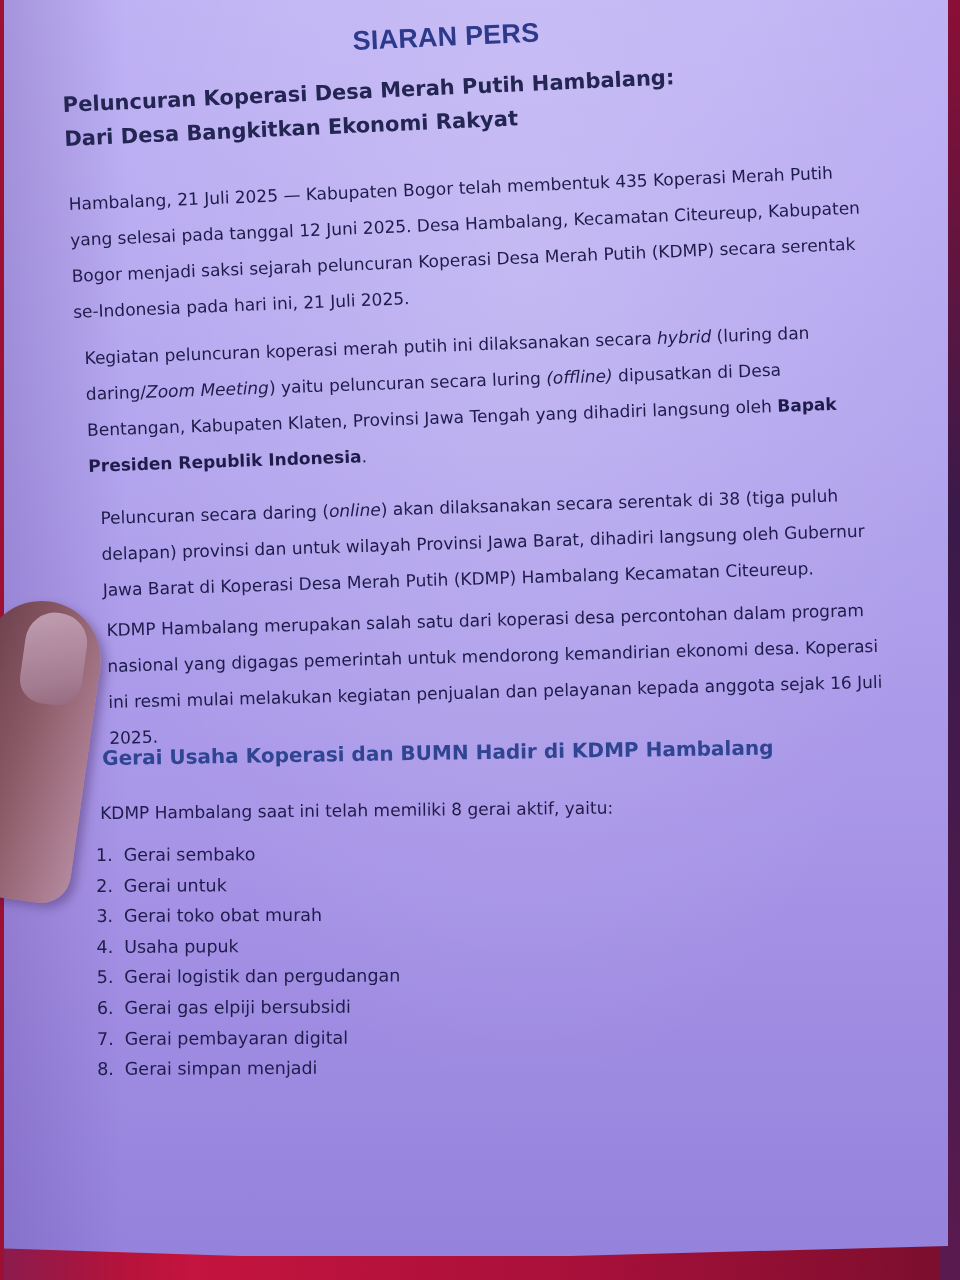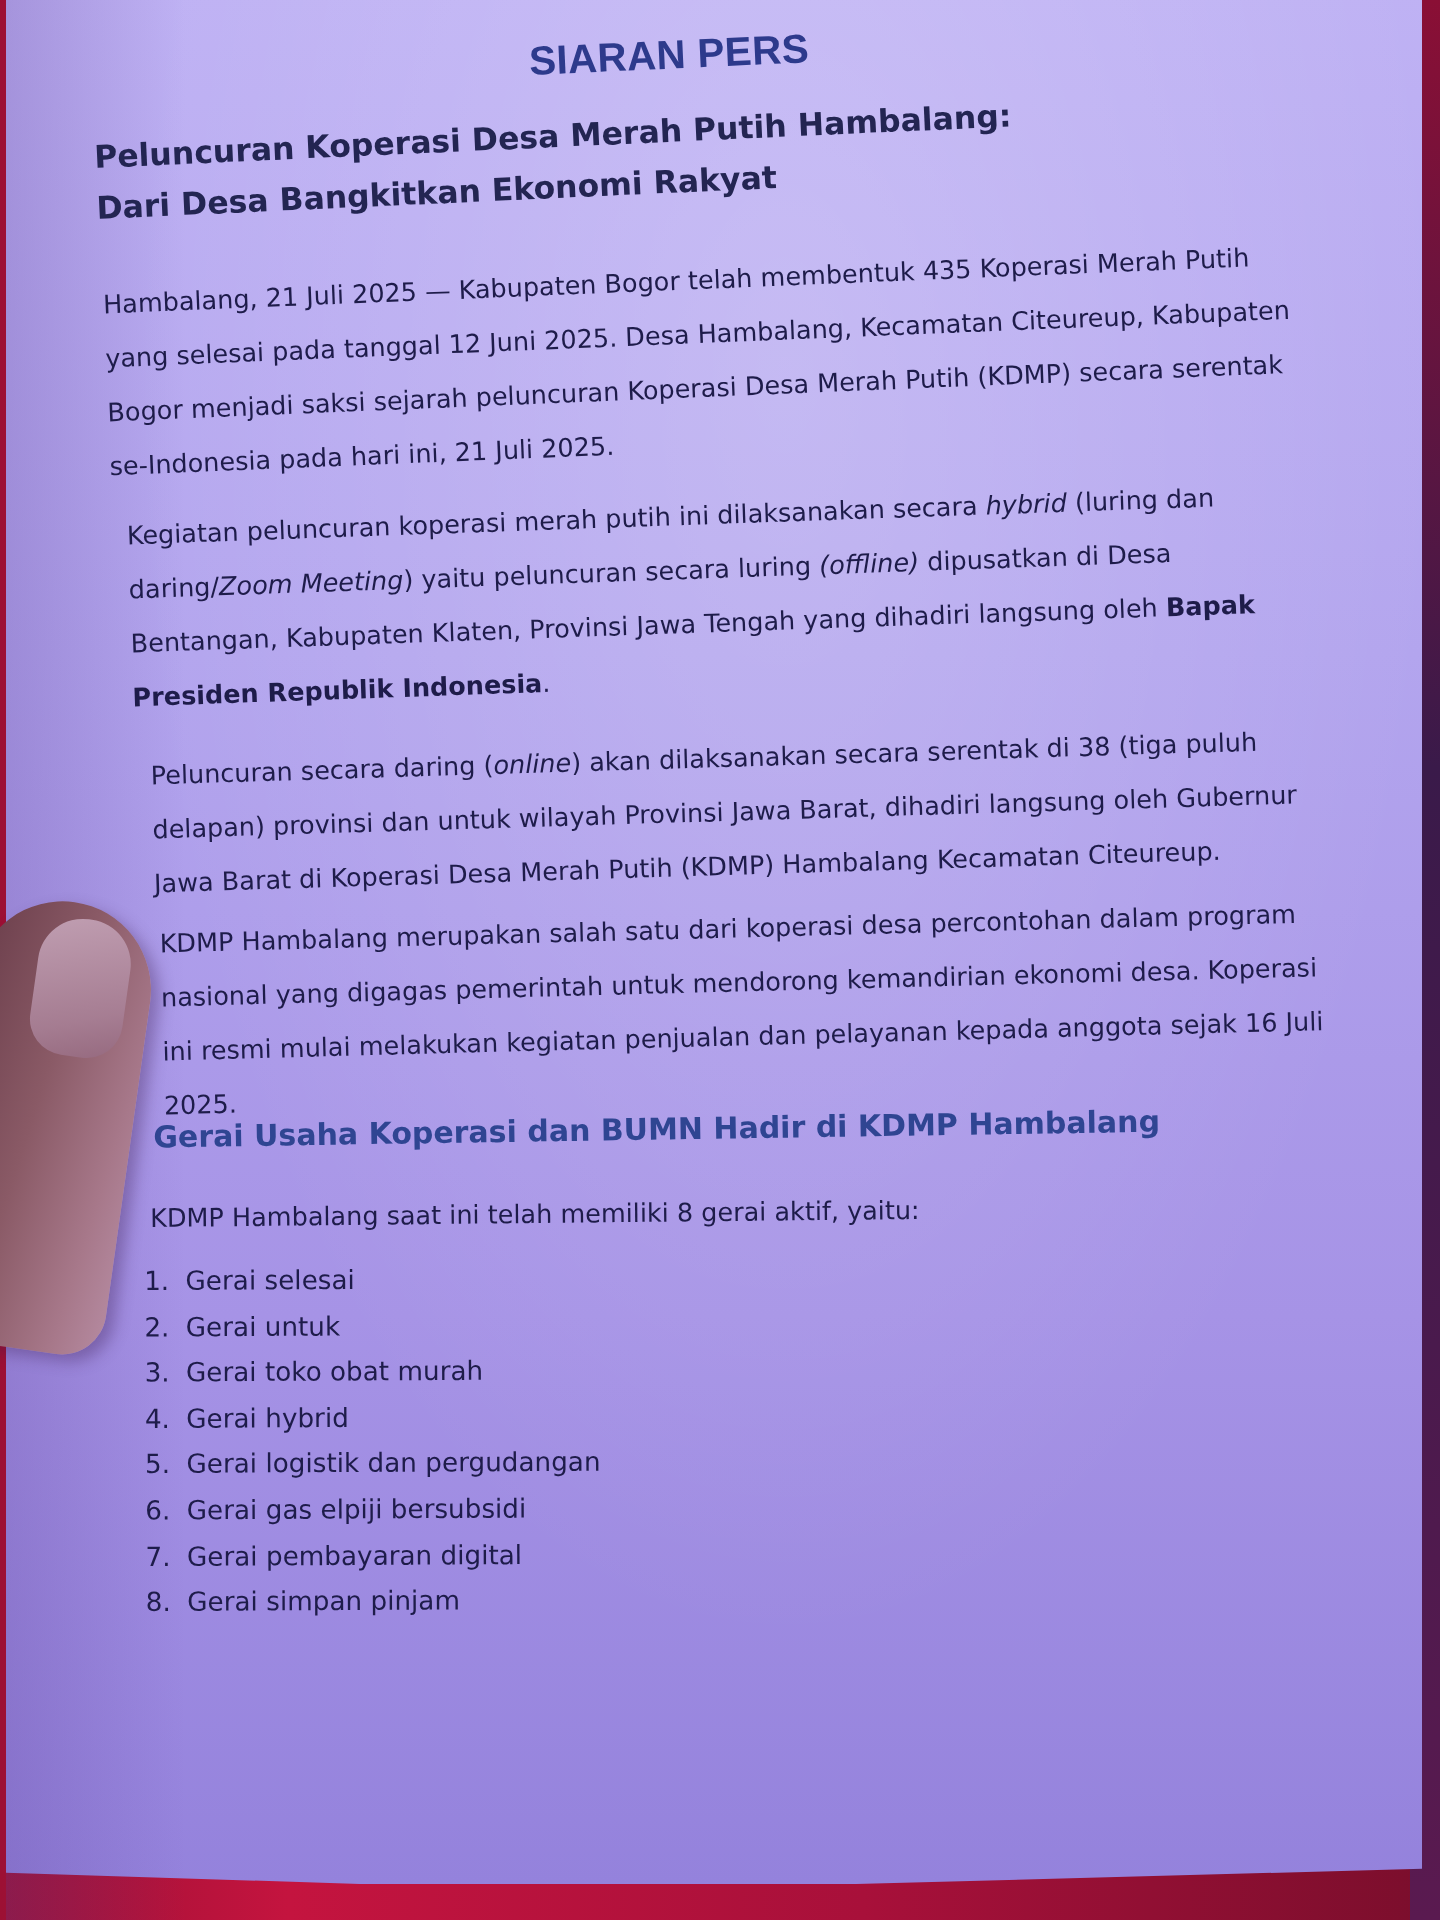--- a/index.html
+++ b/index.html
@@ -202,26 +202,26 @@
     <span class="line">nasional yang digagas pemerintah untuk mendorong kemandirian ekonomi desa. Koperasi</span>
     <span class="line">ini resmi mulai melakukan kegiatan penjualan dan pelayanan kepada anggota sejak 16 Juli</span>
     <span class="line">2025.</span>
   </div>
 
   <div class="section-heading">Gerai Usaha Koperasi dan BUMN Hadir di KDMP Hambalang</div>
 
   <div class="intro">KDMP Hambalang saat ini telah memiliki 8 gerai aktif, yaitu:</div>
 
   <ol class="outlet-list">
-    <li><span class="num">1.</span> <span>Gerai selesai</span></li>
+    <li><span class="num">1.</span> <span>Gerai sembako</span></li>
     <li><span class="num">2.</span> <span>Gerai untuk</span></li>
     <li><span class="num">3.</span> <span>Gerai toko obat murah</span></li>
-    <li><span class="num">4.</span> <span>Gerai hybrid</span></li>
+    <li><span class="num">4.</span> <span>Usaha pupuk</span></li>
     <li><span class="num">5.</span> <span>Gerai logistik dan pergudangan</span></li>
     <li><span class="num">6.</span> <span>Gerai gas elpiji bersubsidi</span></li>
     <li><span class="num">7.</span> <span>Gerai pembayaran digital</span></li>
-    <li><span class="num">8.</span> <span>Gerai simpan pinjam</span></li>
+    <li><span class="num">8.</span> <span>Gerai simpan menjadi</span></li>
   </ol>
 </div>
 
 <div class="thumb">
   <div class="thumb-nail"></div>
 </div>
 
 </body></html>

